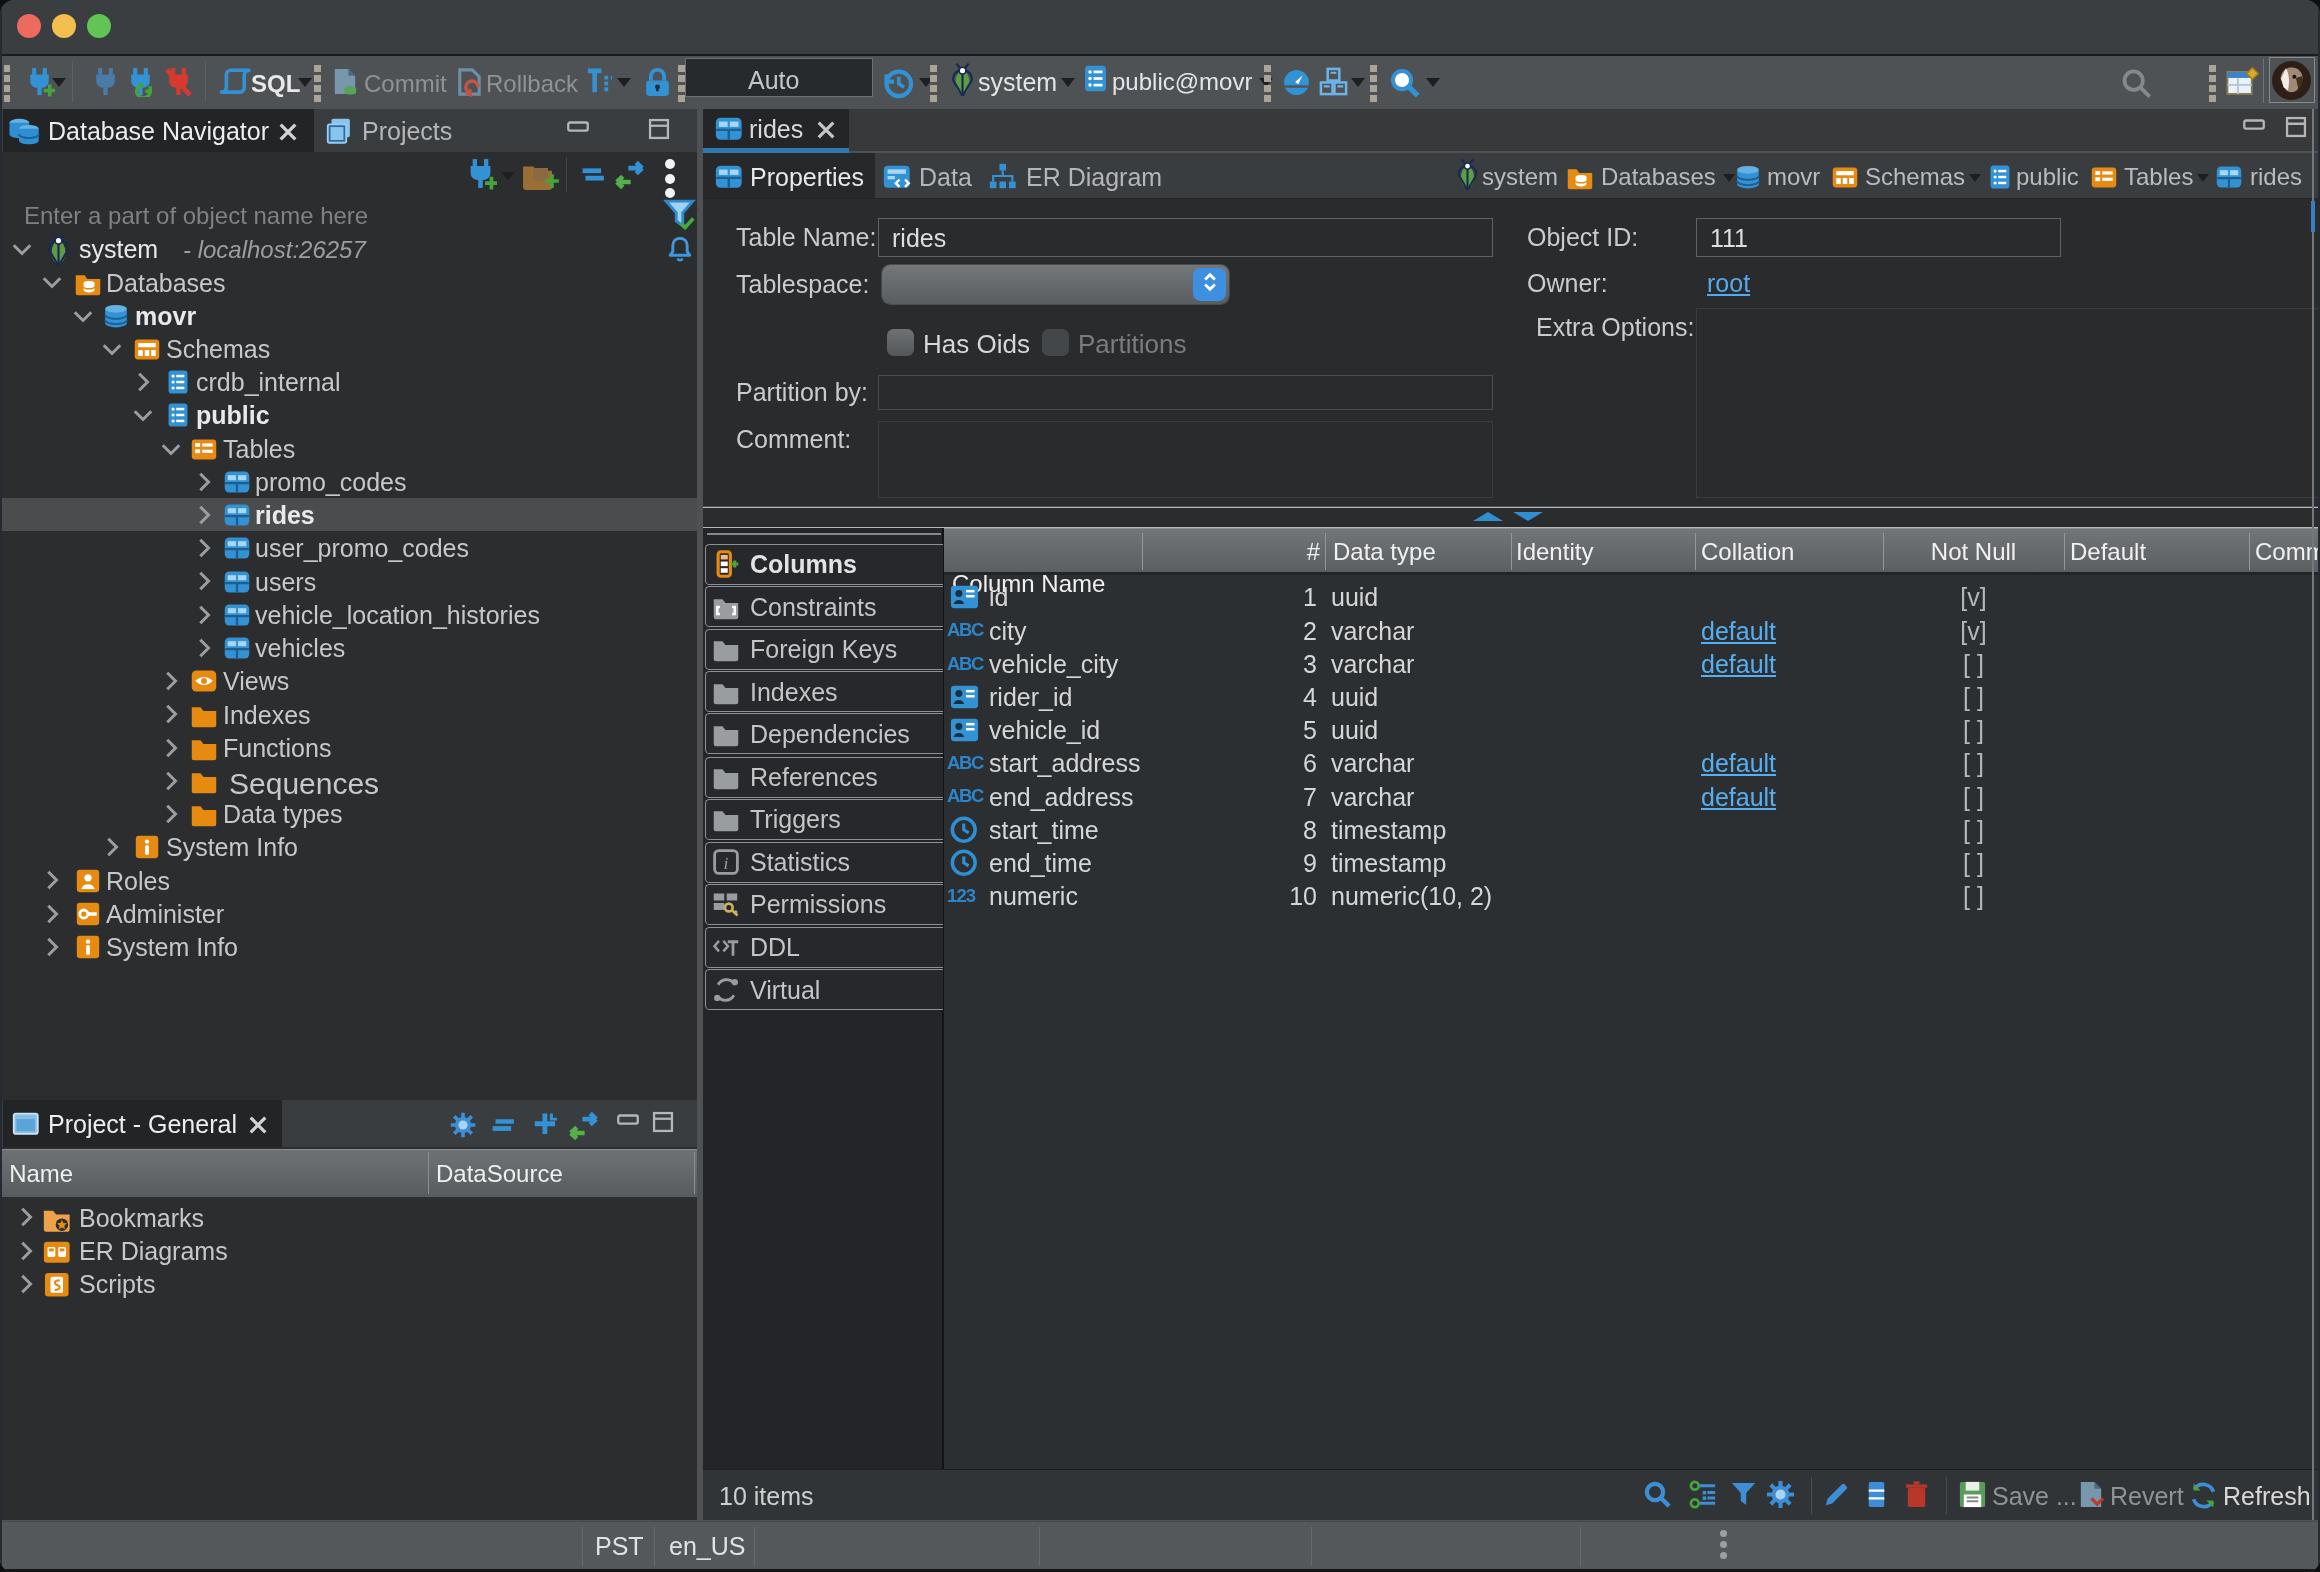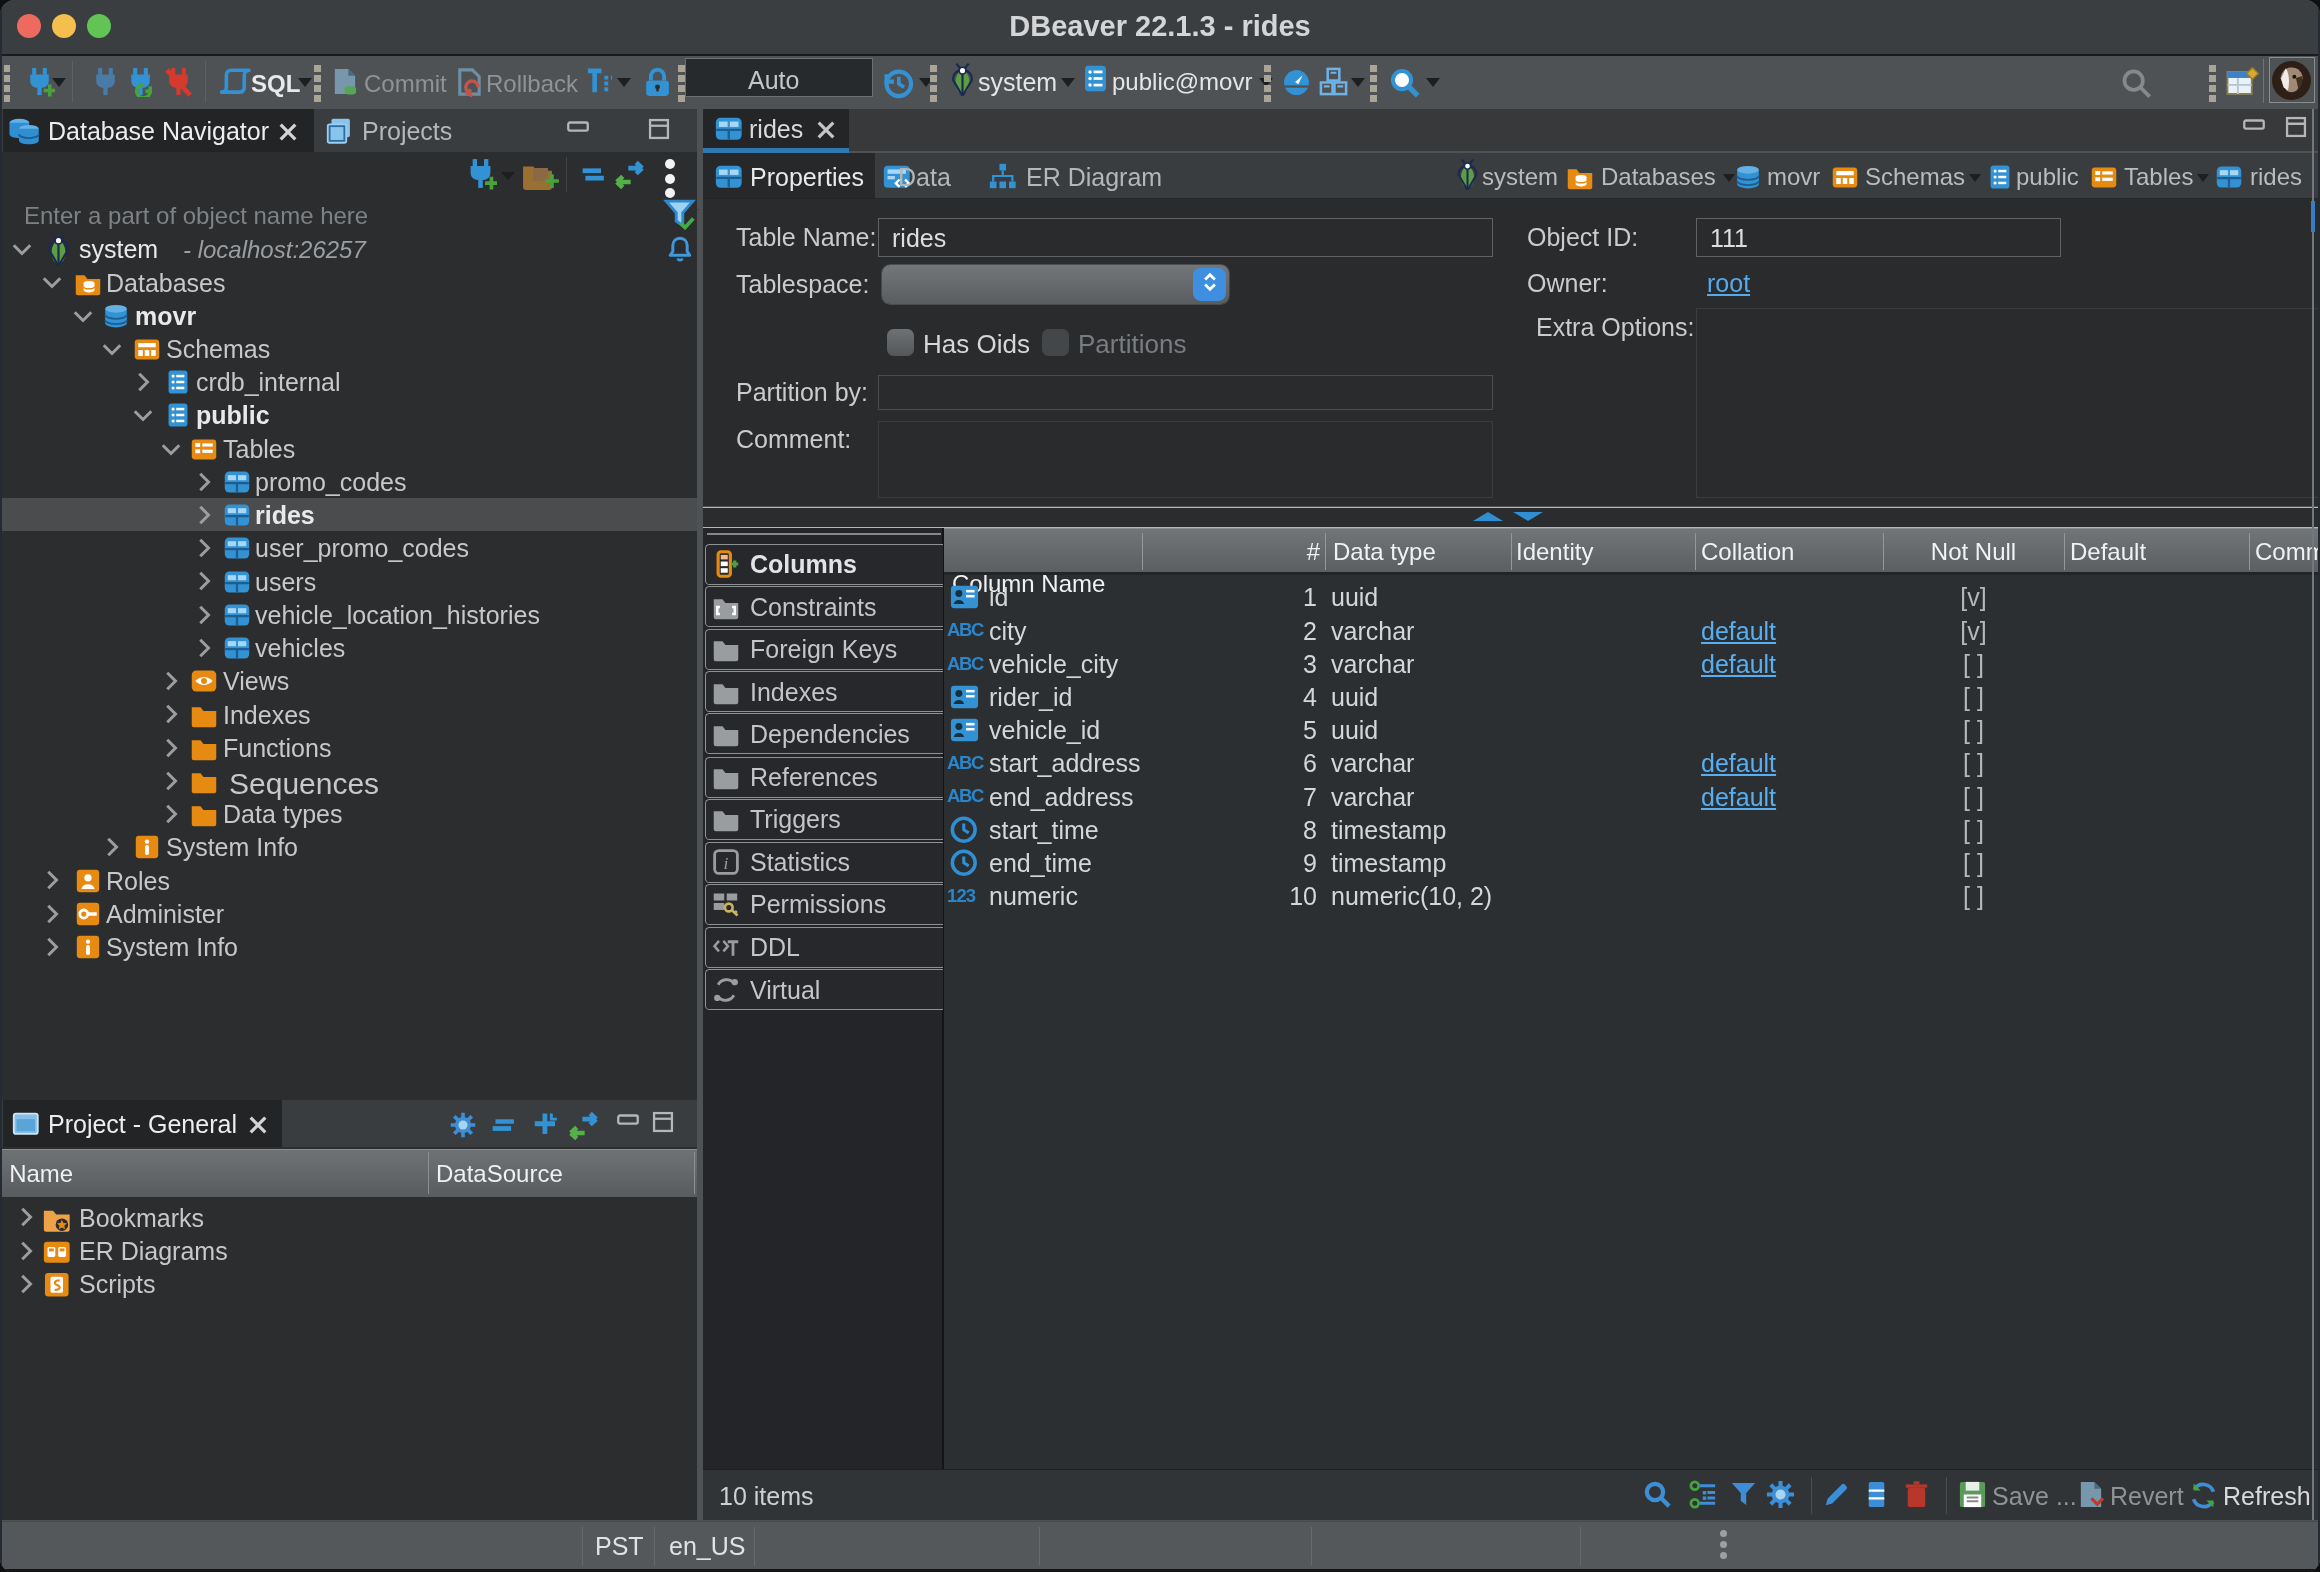--- a/index.html
+++ b/index.html
@@ -5,21 +5,20 @@
 .abs{position:absolute}
 #win{position:absolute;left:0;top:0;width:2320px;height:1573px;background:#4e5255;border-radius:14.8px;overflow:hidden}
 .sep{position:absolute;width:0.9px;background:#6a6e71}
 </style></head><body>
 <div id="win">
 
 <div class="abs" style="left:0;top:0;width:2320px;height:54px;background:#3b3e40"></div>
 <div class="abs" style="left:16.6px;top:14px;width:24px;height:24px;border-radius:50%;background:#ed6a5f"></div>
 <div class="abs" style="left:52px;top:14px;width:24px;height:24px;border-radius:50%;background:#f5bf4f"></div>
 <div class="abs" style="left:87px;top:14px;width:24px;height:24px;border-radius:50%;background:#61c455"></div>
-<div class="abs" style="left:0;top:10px;width:2320px;text-align:center;font-size:29px;font-weight:700;color:#d4d5d6">DBeaver 22.1.3 - rides</div>
 <div class="abs" style="left:0;top:54px;width:2320px;height:2.8px;background:#191a1b"></div>
 <div class="abs" style="left:0;top:56px;width:2320px;height:53px;background:#4e5255"></div>
 <div class="abs" style="left:3.7px;top:65px;width:6.5px;height:6.5px;background:#a9a496"></div>
     <div class="abs" style="left:3.7px;top:75px;width:6.5px;height:6.5px;background:#a9a496"></div>
     <div class="abs" style="left:3.7px;top:85px;width:6.5px;height:6.5px;background:#a9a496"></div>
     <div class="abs" style="left:3.7px;top:95px;width:6.5px;height:6.5px;background:#a9a496"></div>
 <svg class="abs" style="left:24px;top:66px" width="31" height="31" viewBox="0 0 16 16">
       <rect x="4.2" y="1" width="2.1" height="3.6" fill="#3292d4"></rect>
       <rect x="9.7" y="1" width="2.1" height="3.6" fill="#3292d4"></rect>
       <path d="M3.2 4.4 h9.6 v3.4 a3.4 3.4 0 0 1 -3.4 3.4 h-2.8 a3.4 3.4 0 0 1 -3.4 -3.4 z" fill="#3292d4"></path>
@@ -562,21 +561,21 @@
       <rect x="8.6" y="4.1" width="4.7" height="2.9" fill="#a8d7f3"></rect>
       <path d="M1.2 8.6 h13.6 M8 8.6 v5.2" stroke="#1d5e91" stroke-width="1.3" fill="none"></path>
     </svg>
 <div class="abs" style="left:750px;top:163px;font-size:25px;color:#e8e9ea;font-weight:400;white-space:nowrap;">Properties</div>
 <svg class="abs" style="left:882px;top:162px" width="29.5" height="29.5" viewBox="0 0 16 16">
       <rect x="1" y="2" width="14" height="12" rx="2.2" fill="#3292d4"></rect>
       <rect x="3" y="4" width="10" height="2.4" fill="#a8d7f3"></rect>
       <rect x="3" y="7.6" width="4" height="1.8" fill="#a8d7f3"></rect>
       <path d="M9.5 9.5 l-2 2 2 2 M12.5 9.5 l2 2 -2 2" stroke="#fff" stroke-width="1.3" fill="none"></path>
     </svg>
-<div class="abs" style="left:898px;top:163px;font-size:25px;color:#b4b6b8;font-weight:400;white-space:nowrap;">Data</div>
+<div class="abs" style="left:919px;top:163px;font-size:25px;color:#b4b6b8;font-weight:400;white-space:nowrap;">Data</div>
 <svg class="abs" style="left:988px;top:162px" width="29.5" height="29.5" viewBox="0 0 16 16">
       <g fill="#3292d4">
         <rect x="6.2" y="1" width="3.6" height="3.6"></rect>
         <rect x="1" y="10.6" width="3.6" height="3.6"></rect>
         <rect x="6.2" y="10.6" width="3.6" height="3.6"></rect>
         <rect x="11.4" y="10.6" width="3.6" height="3.6"></rect>
       </g>
       <path d="M8 4.6 v3 M2.8 10.6 v-3 h10.4 v3" stroke="#3292d4" stroke-width="1.2" fill="none"></path>
     </svg>
 <div class="abs" style="left:1026px;top:163px;font-size:25px;color:#b4b6b8;font-weight:400;white-space:nowrap;">ER Diagram</div>

